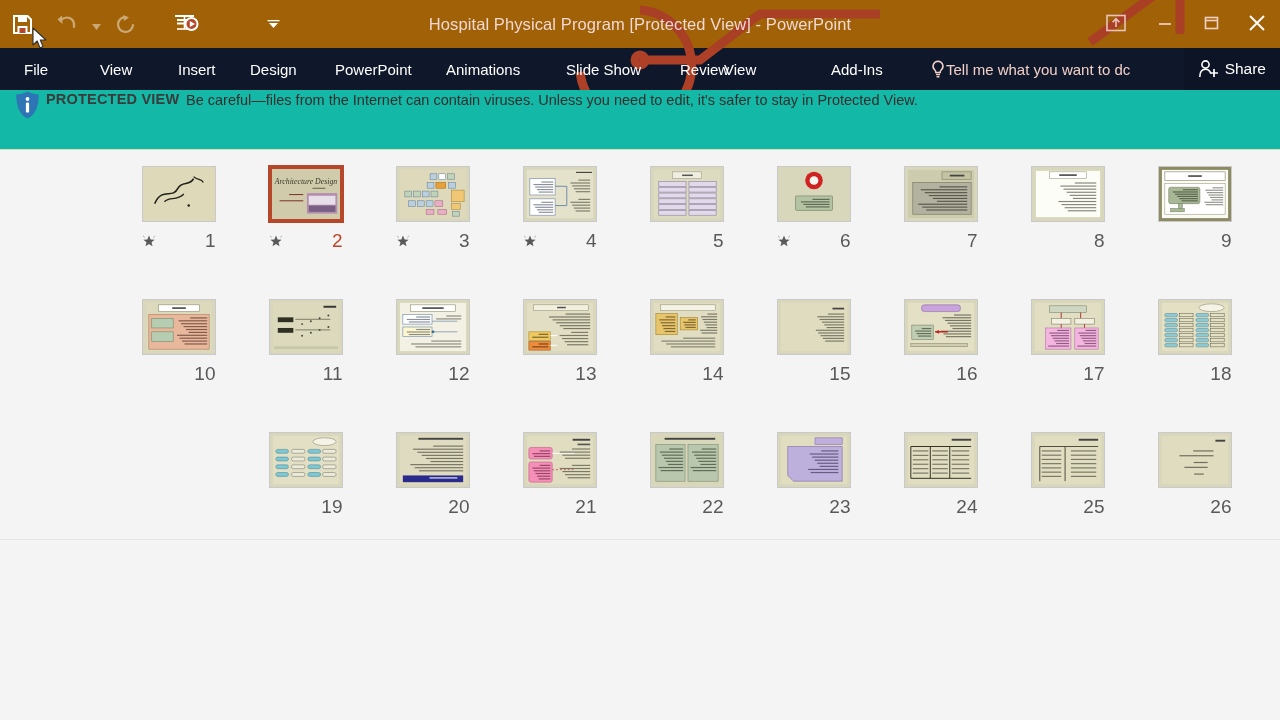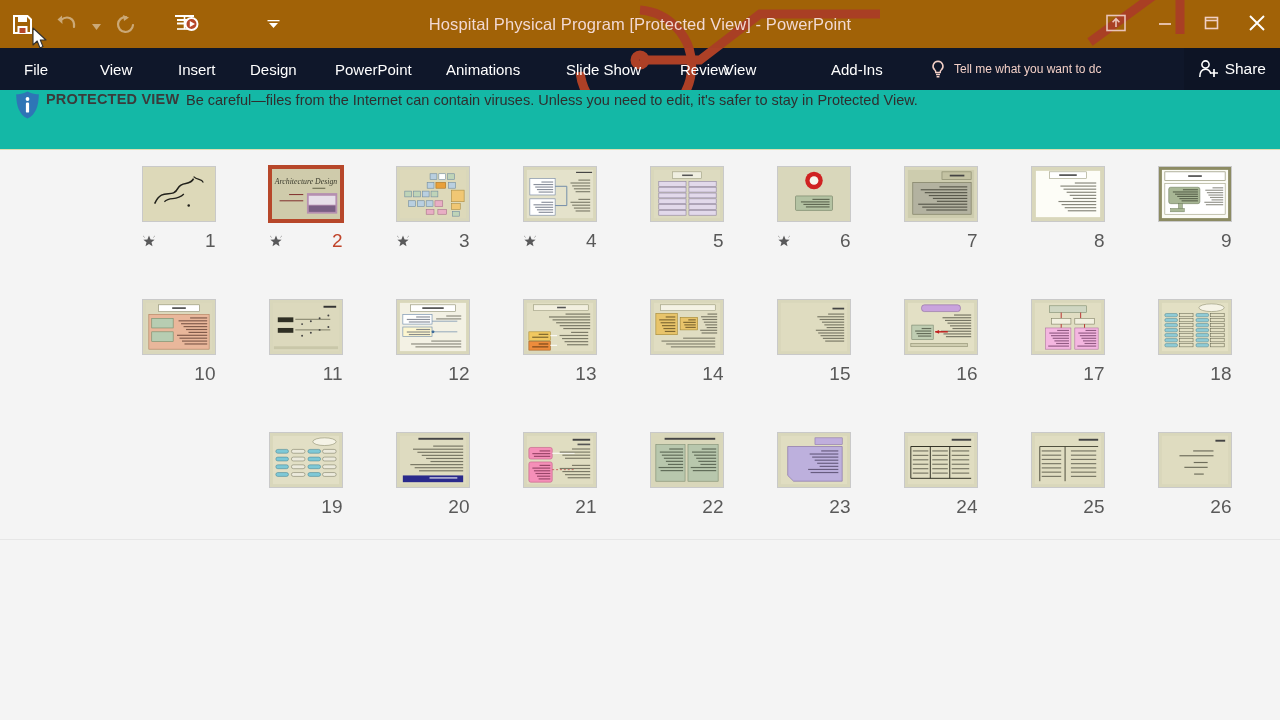--- a/index.html
+++ b/index.html
@@ -63,22 +63,22 @@
   .tabsbar-deco { position: absolute; inset: -48px 0 0 0; pointer-events: none; }
   .tab {
     position: relative; z-index: 2;
     color: #ffffff; font-size: 15px;
     padding: 0 0px; height: 42px;
     display: flex; align-items: center;
     white-space: nowrap;
   }
   .tellme {
     position: absolute; left: 930px; top: 0; height: 42px; z-index: 3;
-    display: flex; align-items: center; gap: 8px;
-    color: #f2cfc6; font-size: 12px; white-space: nowrap;
+    display: flex; align-items: center; 
+    color: #f2cfc6; font-size: 15px; white-space: nowrap;
     overflow: hidden; width: 250px;
   }
   .share-btn {
     position: absolute; right: 0; top: 0; height: 42px; z-index: 4;
     background: rgba(0,0,0,0.10);
     display: flex; align-items: center; gap: 6px;
     padding: 0 14px 0 14px;
     color: #ffffff; font-size: 15.5px; white-space: nowrap;
   }
 

